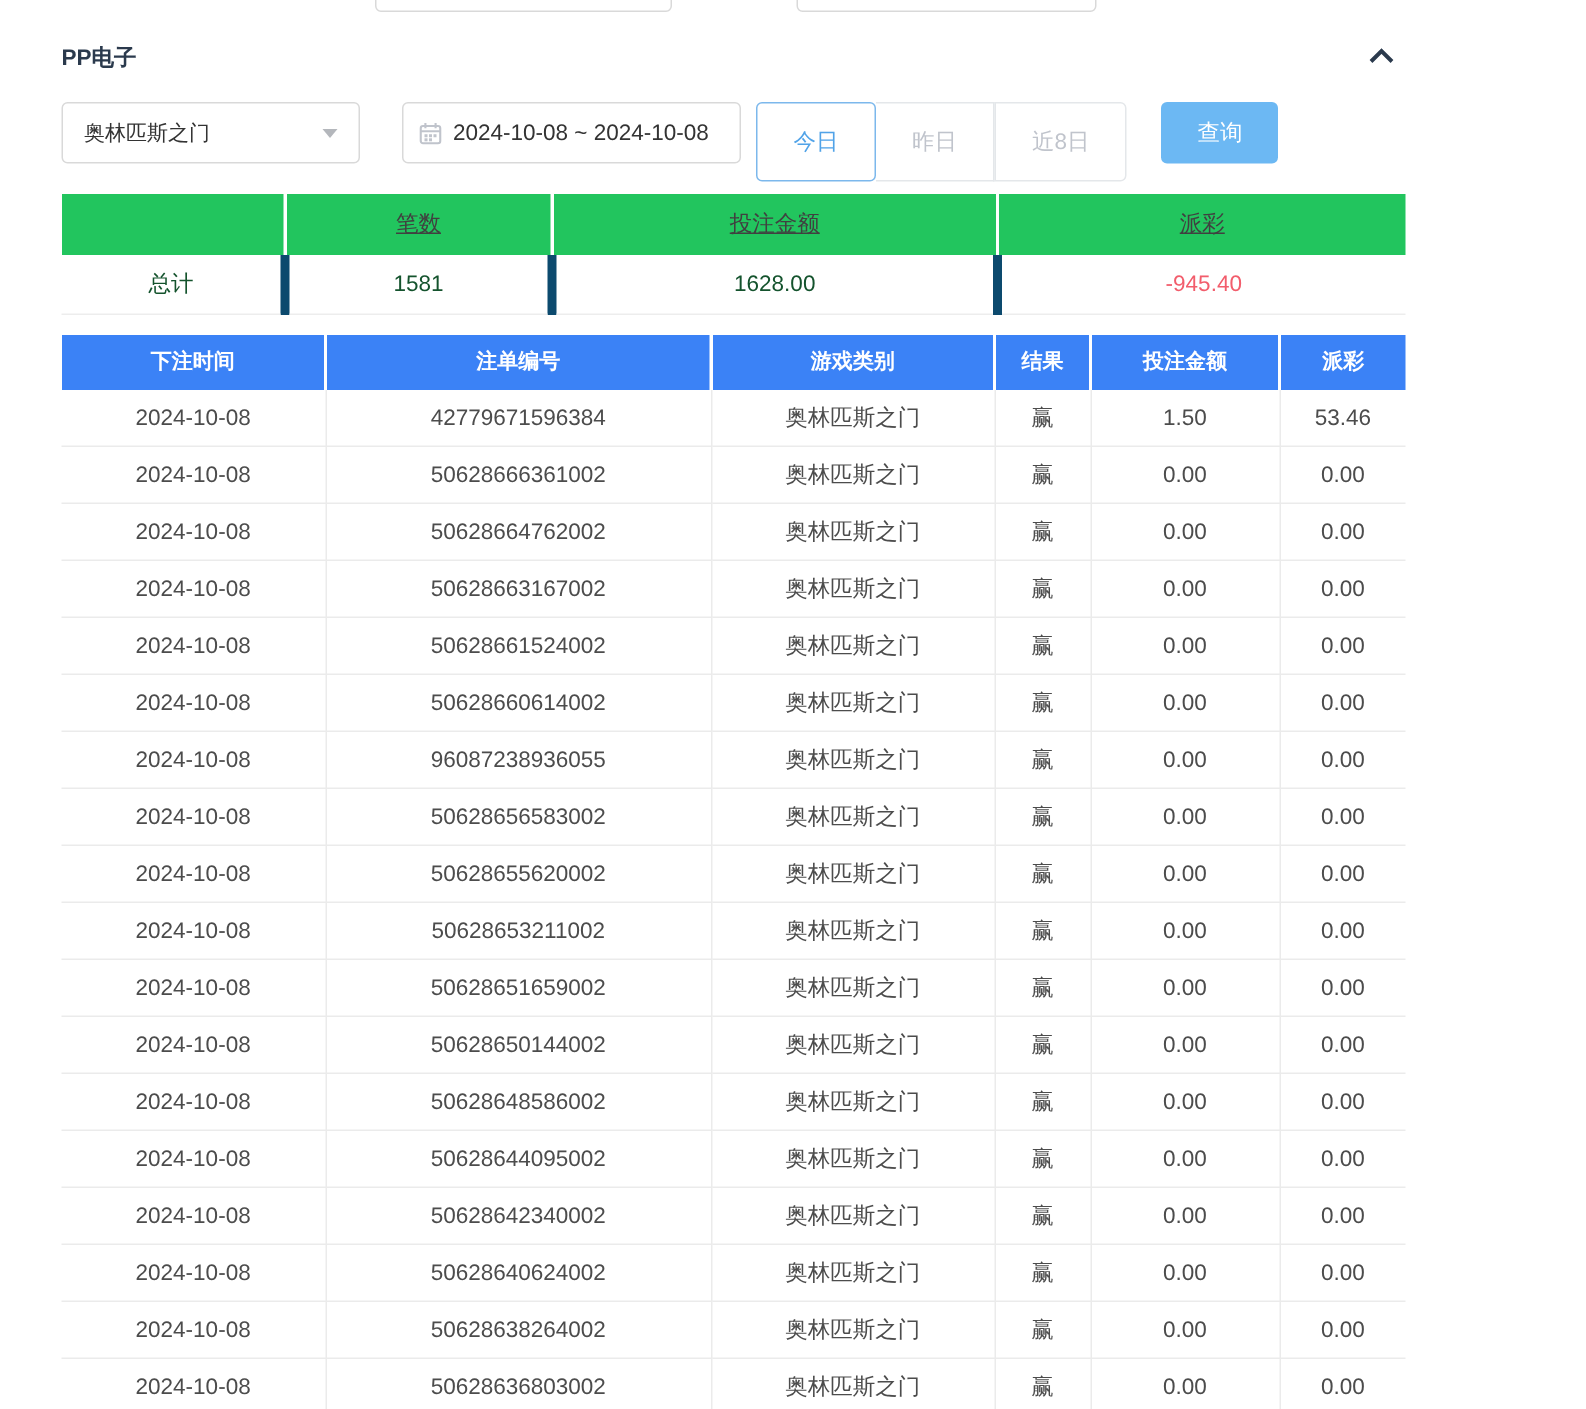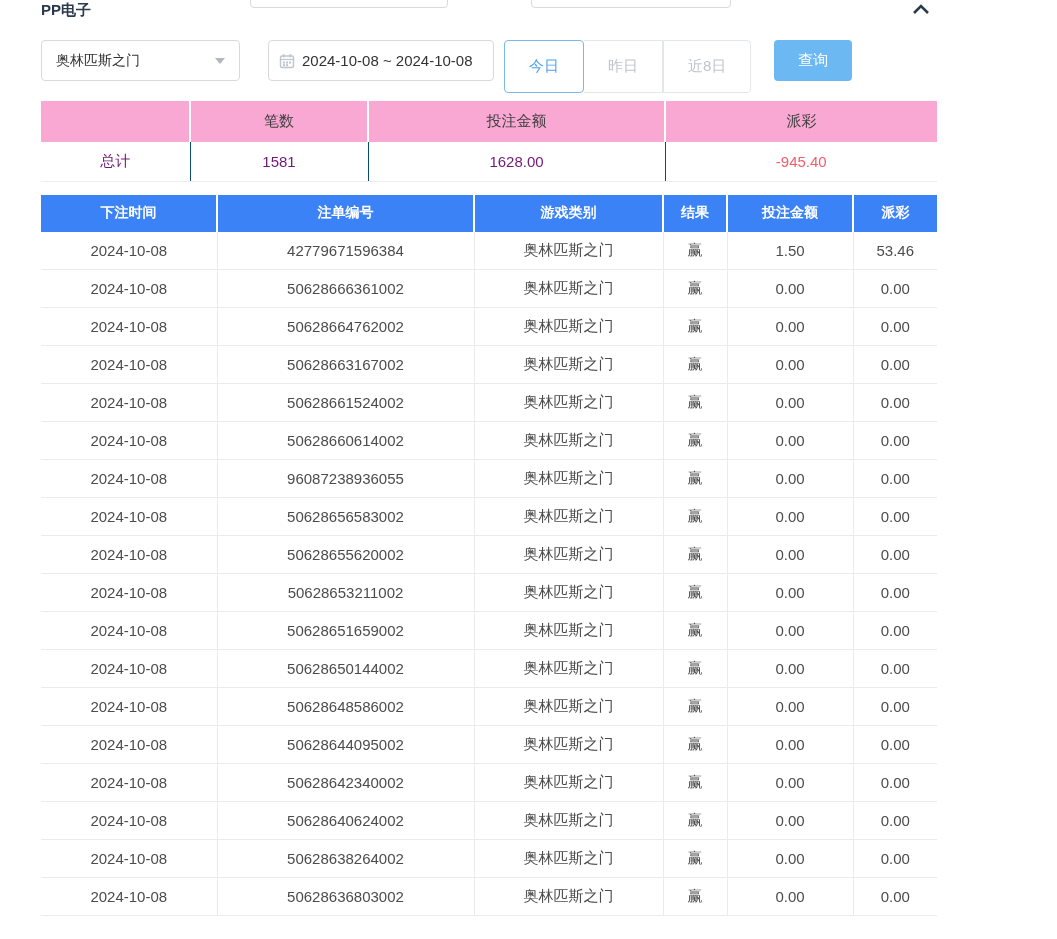--- a/index.html
+++ b/index.html
@@ -22,20 +22,21 @@
   #top-input-2 { left: 531px; width: 200px; }
 
   .container {
     position: absolute;
     left: 41px; top: 0;
     width: 896px;
   }
 
   
   .panel-header {
+    margin-top: 28px;
     display: flex;
     align-items: center;
     justify-content: space-between;
     height: 20px;
   }
   .panel-title {
     font-size: 15px;
     font-weight: bold;
     color: #2b3a4d;
   }
@@ -118,35 +119,36 @@
     font-size: 15px;
     cursor: pointer;
   }
 
   
   table { border-collapse: collapse; table-layout: fixed; width: 896px; }
   td, th { overflow: hidden; white-space: nowrap; }
 
   .summary-table { margin-top: 20px; }
   .summary-table th {
-    background: #f9a8d4;
+    background: #22c55e;
     font-weight: normal;
     font-size: 15px;
     color: #404040;
     height: 41px;
     border-right: 2px solid #ffffff;
     text-align: center;
+    text-decoration: underline;
   }
   .summary-table th:last-child { border-right: none; }
   .summary-table td {
     height: 39px;
     font-size: 15px;
     text-align: center;
-    color: #701a75;
-    border-right: 1px solid #0c4a6e;
+    color: #14532d;
+    border-right: 6px solid #0c4a6e;
     border-bottom: 1px solid #ededed;
     background: #fff;
   }
   .summary-table td:last-child { border-right: none; }
   .summary-table td.negative { color: #f25d6c; }
 
   .detail-table { margin-top: 13px; }
   .detail-table th {
     background: #3b82f6;
     color: #ffffff;

